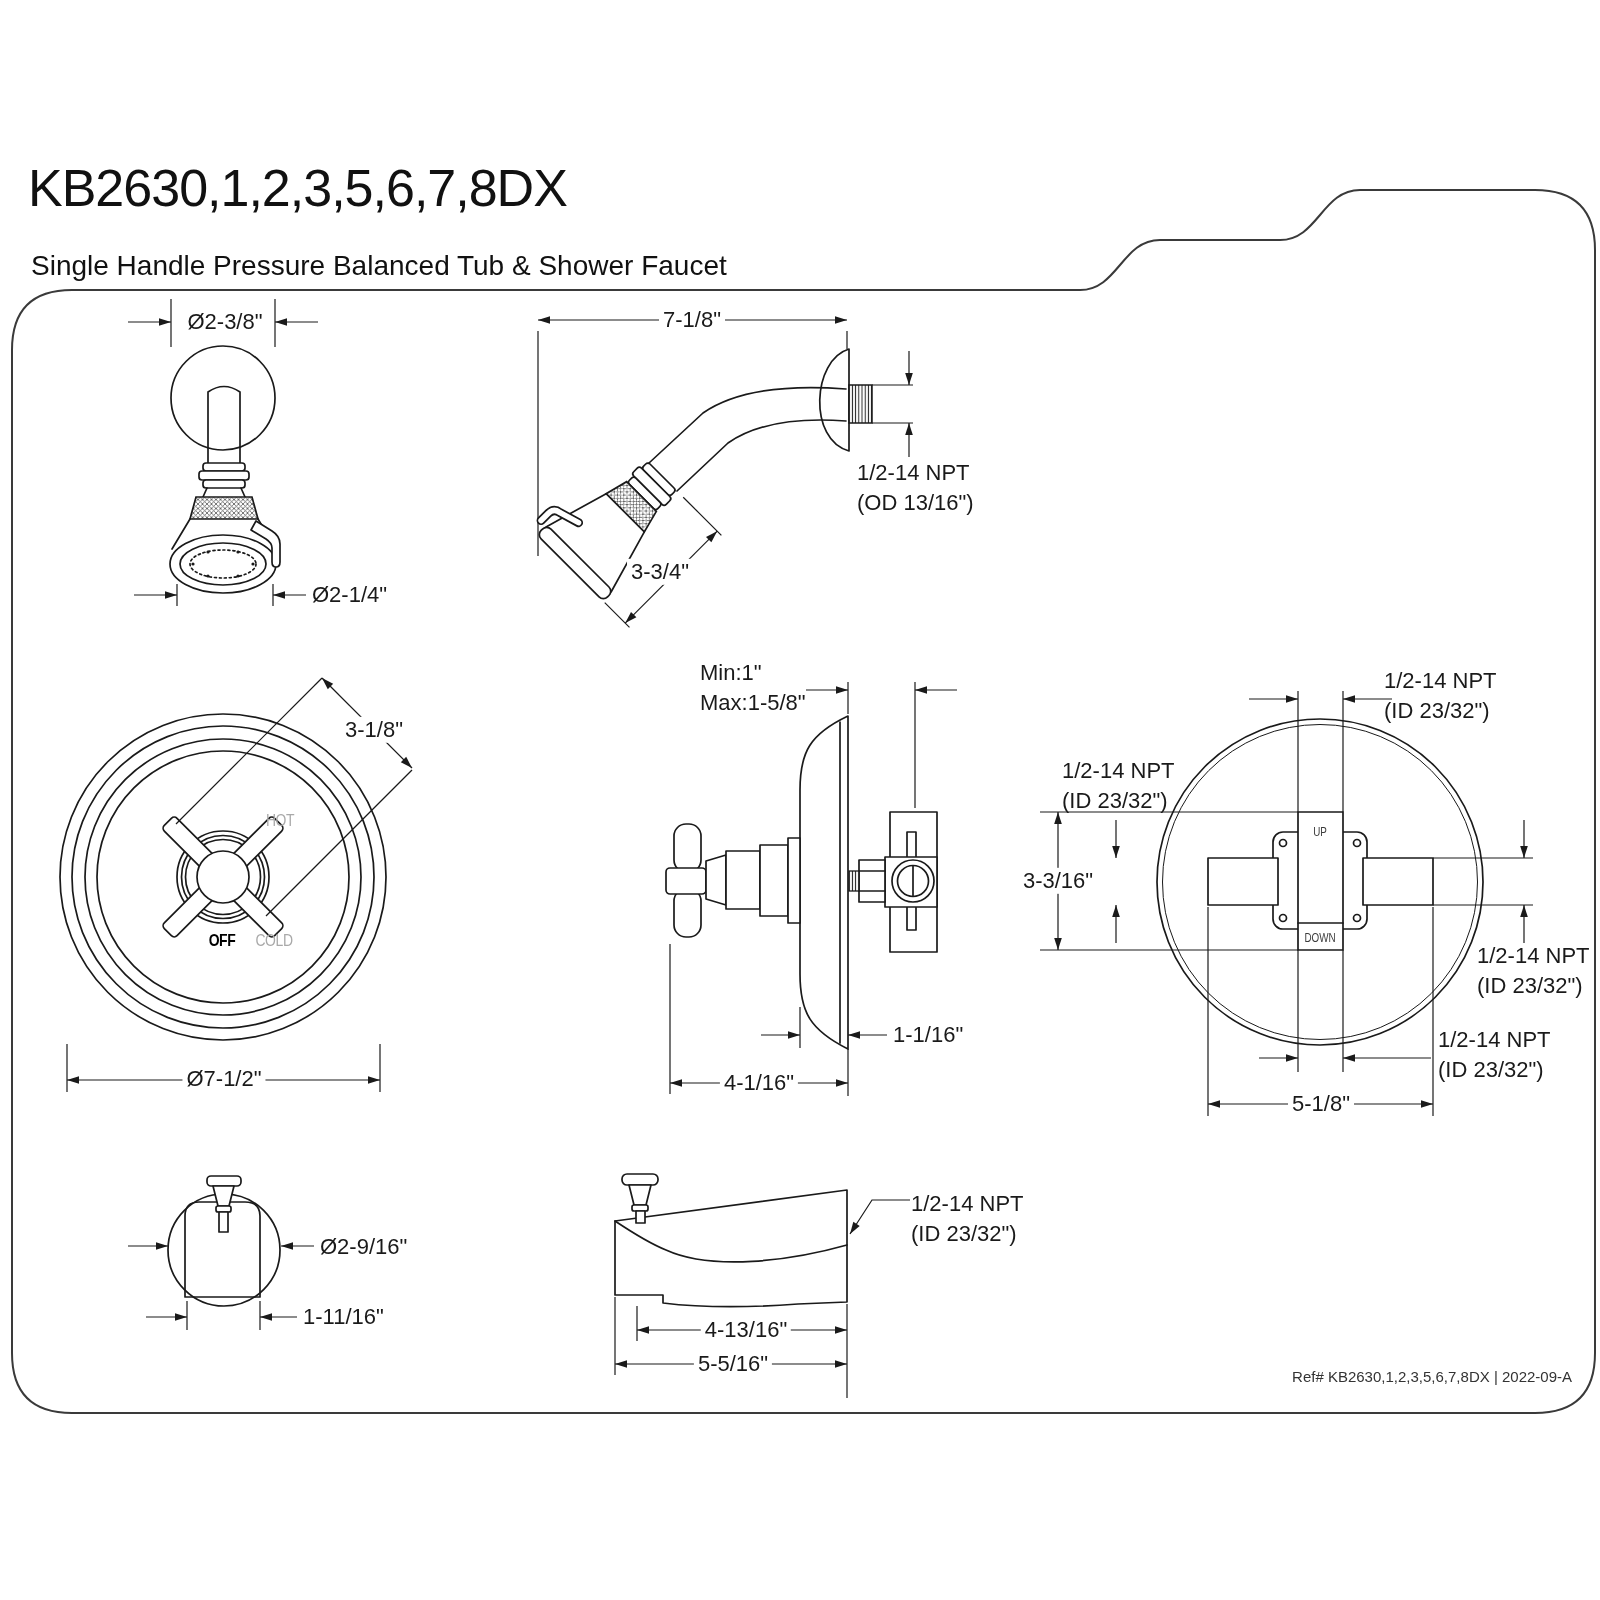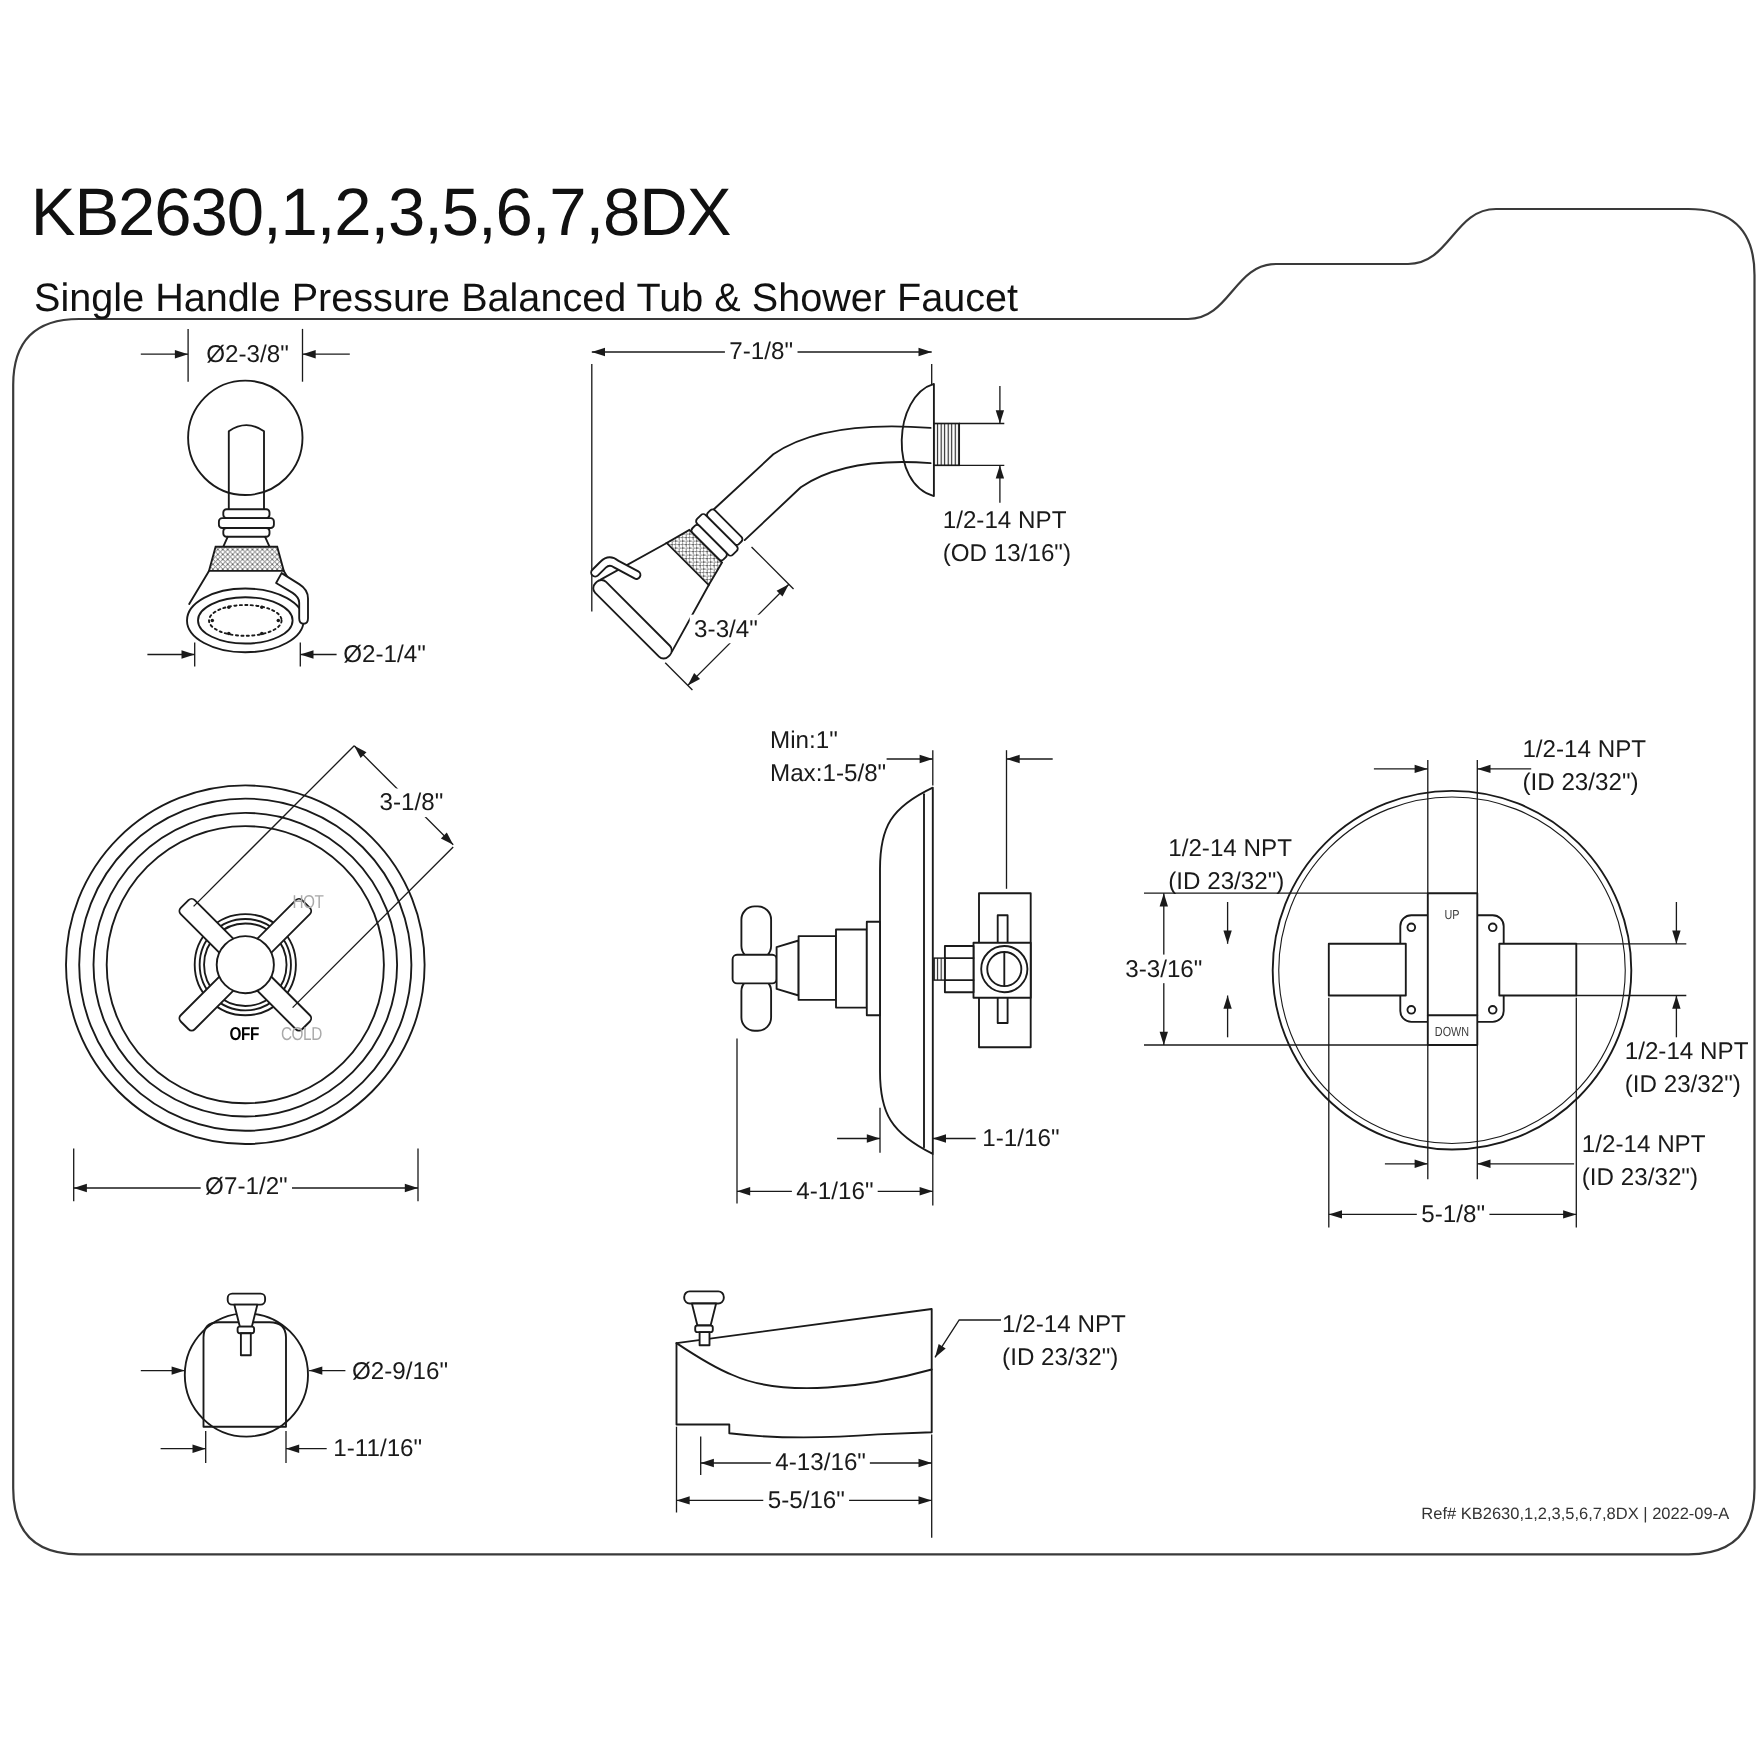--- a/index.html
+++ b/index.html
@@ -13,22 +13,22 @@
   .lbl{position:absolute;font-size:22px;white-space:nowrap;line-height:1.2;}
   .cc{transform:translate(-50%,-50%);}
   .vc{transform:translateY(-50%);}
   .bg{background:#fff;padding:0 4px;}
   .block{line-height:30px;}
   .tiny{font-size:17px;letter-spacing:-0.5px;}
   .cx{transform:translate(-50%,-50%) scaleX(0.82);}
   .gray{color:#a9a9a9;}
   .b{font-weight:700;color:#000;}
   .micro{font-size:12px;color:#3c3c3c;}
-  #title{position:absolute;left:28px;top:158px;font-size:61px;letter-spacing:-1px;color:#111;text-align:center;}
-  #subtitle{position:absolute;left:31px;top:250px;font-size:36px;color:#111;}
+  #title{position:absolute;left:28px;top:158px;font-size:52px;letter-spacing:-1px;color:#111;text-align:center;}
+  #subtitle{position:absolute;left:31px;top:250px;font-size:28px;color:#111;}
   #ref{position:absolute;right:28px;top:1368px;font-size:15px;color:#333;}
 </style>
 </head>
 <body>
 
 <div class="stage">
 
 <svg class="art" width="1600" height="1600" viewBox="0 0 1600 1600">
   <defs>
     <marker id="arr" markerUnits="userSpaceOnUse" markerWidth="14" markerHeight="10" refX="13" refY="5" orient="auto-start-reverse">

